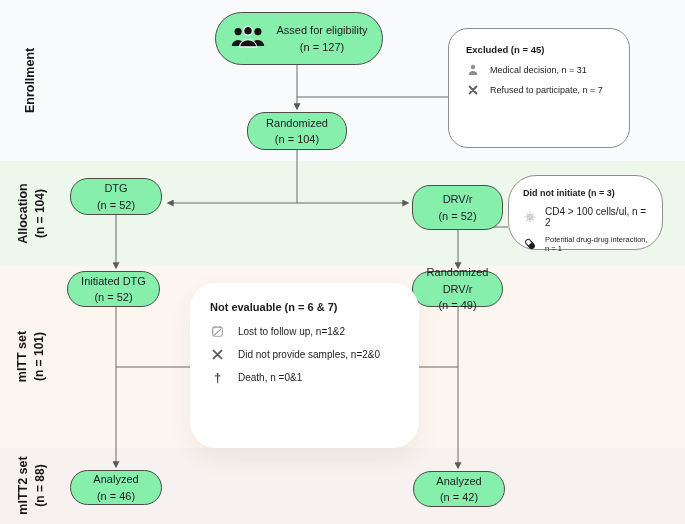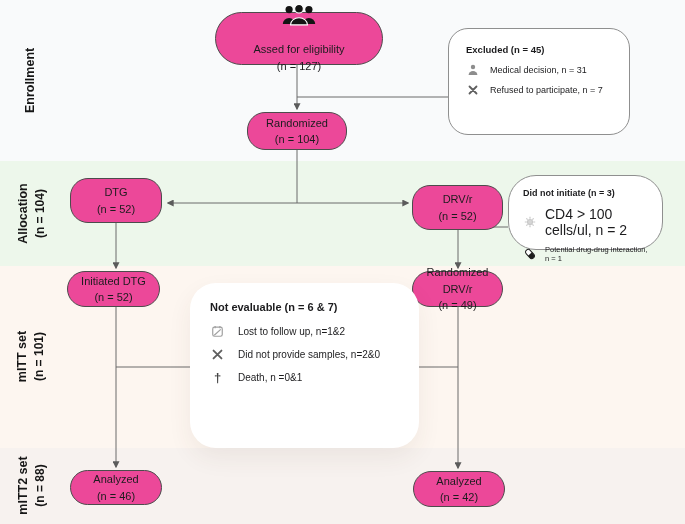--- a/index.html
+++ b/index.html
@@ -20,44 +20,44 @@
   .side-label .l2{font-weight:bold;font-size:12px;line-height:1.35;}
   .sl-enrollment{top:0;height:161px;}
   .sl-allocation{top:161px;height:105px;}
   .sl-mitt{top:266px;height:182px;}
   .sl-mitt2{top:448px;height:76px;}
 
   
   #wires{position:absolute;left:0;top:0;z-index:1;}
 
   
-  .node{position:absolute;background:#ec4899;border:1.5px solid #4c4c4c;border-radius:18px;
-        display:flex;align-items:center;justify-content:center;z-index:2;flex-direction:column;}
+  .node{position:absolute;background:#86efac;border:1.5px solid #4c4c4c;border-radius:18px;
+        display:flex;align-items:center;justify-content:center;z-index:2;}
   .node .txt{text-align:center;font-size:11px;line-height:1.5;color:#1c1c1e;}
   .node-assessed{left:215px;top:12px;width:168px;height:53px;border-radius:27px;gap:10px;}
   .node-randomized{left:247px;top:112px;width:100px;height:38px;}
-  .node-dtg{left:70px;top:178px;width:92px;height:45px;}
+  .node-dtg{left:70px;top:178px;width:92px;height:37px;}
   .node-drvr{left:412px;top:185px;width:91px;height:45px;}
   .node-init-dtg{left:67px;top:271px;width:93px;height:36px;}
   .node-init-drvr{left:412px;top:271px;width:91px;height:36px;}
   .node-analyzed-dtg{left:70px;top:470px;width:92px;height:35px;}
   .node-analyzed-drvr{left:413px;top:471px;width:92px;height:36px;}
 
   
   .callout{position:absolute;background:#fff;z-index:2;color:#1c1c1e;}
   .callout .title{font-weight:bold;}
   .row{display:flex;align-items:center;}
   .row .ic{flex:0 0 auto;display:flex;align-items:center;justify-content:center;}
-  .co-excluded{left:448px;top:28px;width:182px;height:107px;border:1px solid #8f8f8f;border-radius:20px;padding:15px 12px 8px 17px;}
+  .co-excluded{left:448px;top:28px;width:182px;height:120px;border:1px solid #8f8f8f;border-radius:20px;padding:15px 12px 8px 17px;}
   .co-excluded .title{font-size:9.5px;margin-bottom:9px;}
   .co-excluded .row{margin-bottom:9px;gap:10px;font-size:9px;}
   .co-excluded .ic{width:14px;}
   .co-dni{left:508px;top:175px;width:155px;height:75px;border:1px solid #8f8f8f;border-radius:28px;padding:12px 10px 6px 14px;}
   .co-dni .title{font-size:9px;margin-bottom:8px;}
-  .co-dni .row{margin-bottom:7px;gap:9px;font-size:14px;}
+  .co-dni .row{margin-bottom:7px;gap:9px;font-size:10px;}
   .co-dni .row.small{font-size:7.5px;}
   .co-dni .ic{width:13px;}
   .co-ne{left:190px;top:283px;width:229px;height:165px;border-radius:26px;padding:18px 16px 10px 20px;
          box-shadow:0 10px 24px rgba(80,60,40,.07);}
   .co-ne .title{font-size:11px;margin-bottom:12px;}
   .co-ne .row{margin-bottom:11px;gap:13px;font-size:10px;}
   .co-ne .ic{width:15px;}
 
   .dagger{font-size:13px;color:#444;font-weight:bold;line-height:1;}
 </style>

